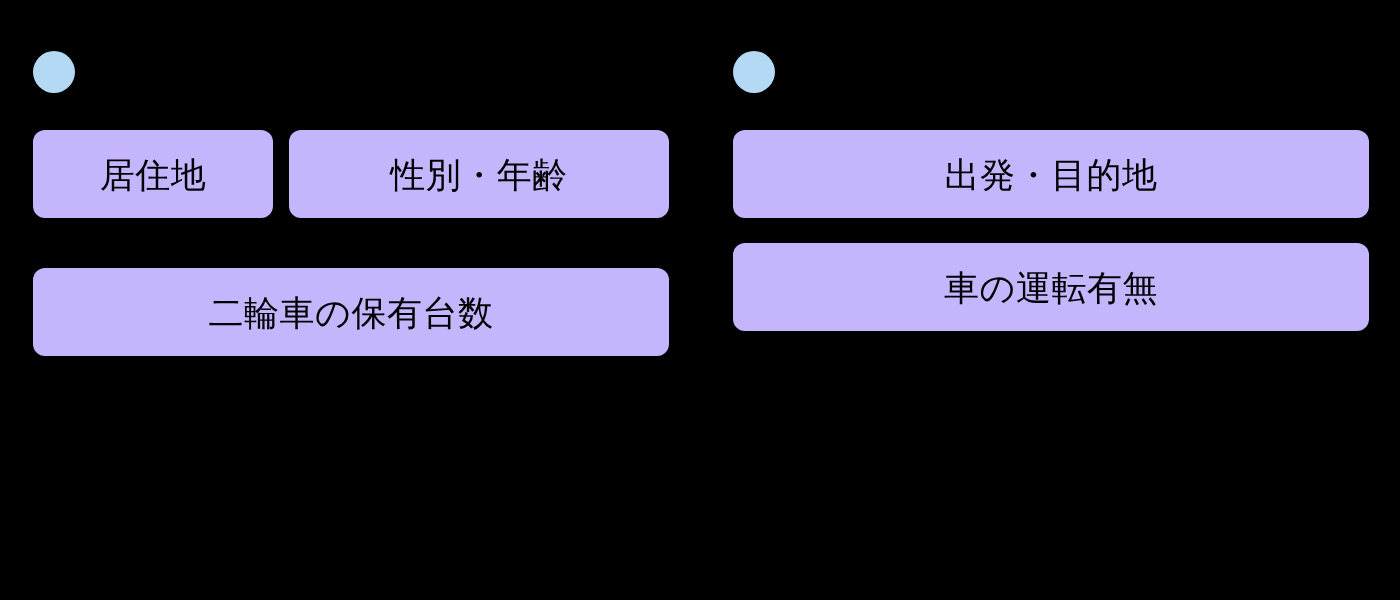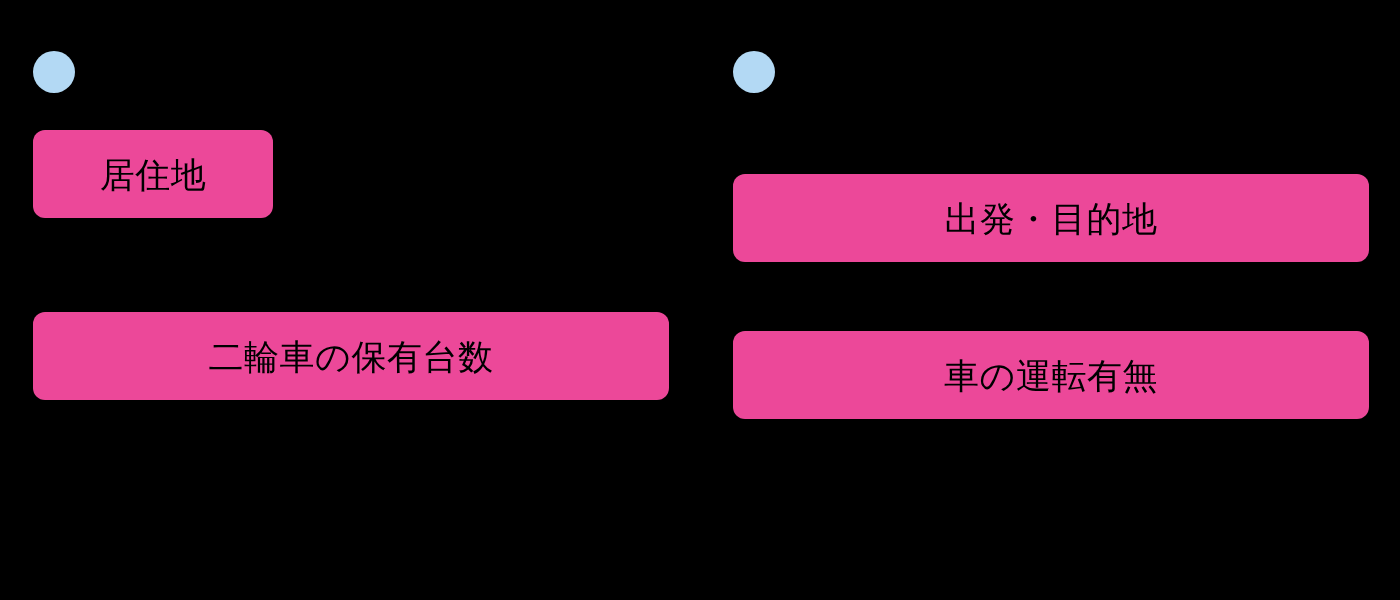--- a/index.html
+++ b/index.html
@@ -48,32 +48,32 @@
 
   .row {
     display: flex;
     gap: 16px;
     margin-bottom: 25px;
   }
   .row:last-child { margin-bottom: 0; border-radius: 29px; }
 
   .pill {
     height: 88px;
-    background: #ec4899;
+    background: #c4b5fd;
     border-radius: 12px;
     display: flex;
     align-items: center;
     justify-content: center;
     box-sizing: border-box;
     padding: 0 10px;
   }
 
   .pill-half { width: 240px; flex: 0 0 240px; }
   .pill-half.wide-half { width: 380px; flex: 0 0 380px; }
-  .pill-full { width: 100%; flex: 1 1 auto; margin-top: 44px; }
+  .pill-full { width: 100%; flex: 1 1 auto; }
 
   .pill-label {
     color: #000000;
     font-size: 35px;
     line-height: 1;
     font-weight: 400;
     letter-spacing: 0.5px;
     white-space: nowrap;
     font-family: "Liberation Sans", "DejaVu Sans", sans-serif;
   }
@@ -85,20 +85,23 @@
 
   <div class="group group-left">
 
     <div class="marker-row">
       <div class="marker-dot"></div>
     </div>
 
     <div class="row">
       <div class="pill pill-half">
         <span class="pill-label">居住地</span>
+      </div>
+      <div class="pill pill-half wide-half">
+        <span class="pill-label">性別・年齢</span>
       </div>
     </div>
 
     <div class="row">
     </div>
 
 
     <div class="row">
       <div class="pill pill-full">
         <span class="pill-label">二輪車の保有台数</span>

